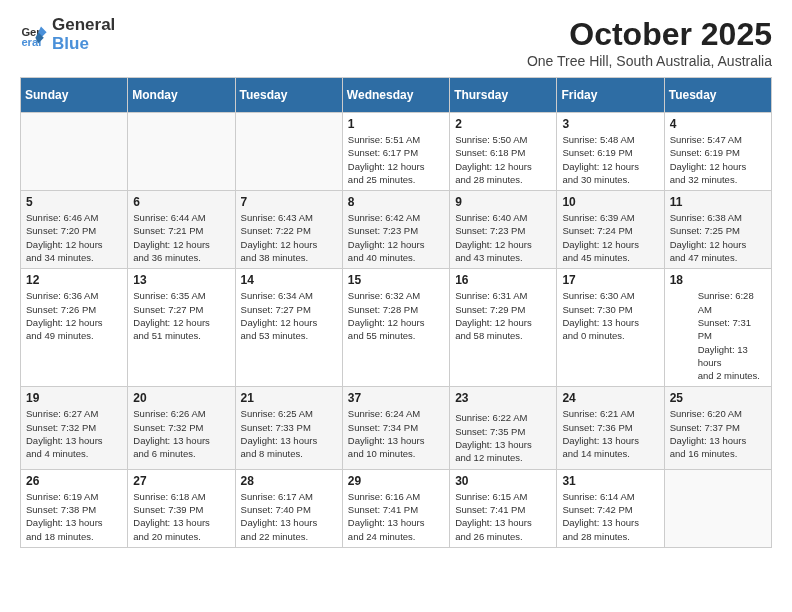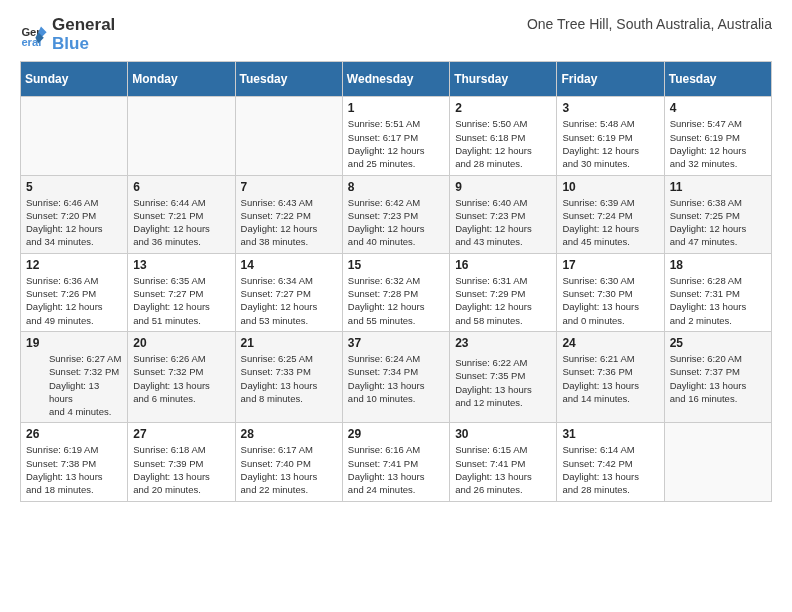--- a/index.html
+++ b/index.html
@@ -95,20 +95,21 @@
       <polygon points="26,16 34,24 26,32 22,24" fill="#2e6da4"></polygon>
     </svg>
     <div>
       <div style="display:flex; flex-direction:column; line-height:1.1;">
         <span style="font-size:17px; font-weight:bold; color:#333;">General</span>
         <span style="font-size:17px; font-weight:bold; color:#4a90d9;">Blue</span>
       </div>
     </div>
   </div>
   <div class="title-block">
+    <div class="month-title">October 2025</div>
     <div class="location-title">One Tree Hill, South Australia, Australia</div>
   </div>
 </div>
 
 <table class="calendar">
   <thead>
     <tr>
     <th>Sunday</th>
         <th>Monday</th>
         <th>Tuesday</th>
@@ -241,30 +242,30 @@
         </td>
         <td>
           <span class="day-number">17</span>
           <div class="day-info" style="white-space: pre-line;">Sunrise: 6:30 AM
 Sunset: 7:30 PM
 Daylight: 13 hours
 and 0 minutes.</div>
         </td>
         <td>
           <span class="day-number">18</span>
-          <div class="day-info" style="white-space: pre-line;">Sunrise: 6:28 AM
+          <div class="day-info" style="white-space: pre-line; margin-left: 28px;">Sunrise: 6:28 AM
 Sunset: 7:31 PM
 Daylight: 13 hours
 and 2 minutes.</div>
         </td>
       </tr>
       <tr>
         <td>
           <span class="day-number">19</span>
-          <div class="day-info" style="white-space: pre-line; margin-left: 23px;">Sunrise: 6:27 AM
+          <div class="day-info" style="white-space: pre-line;">Sunrise: 6:27 AM
 Sunset: 7:32 PM
 Daylight: 13 hours
 and 4 minutes.</div>
         </td>
         <td>
           <span class="day-number">20</span>
           <div class="day-info" style="white-space: pre-line;">Sunrise: 6:26 AM
 Sunset: 7:32 PM
 Daylight: 13 hours
 and 6 minutes.</div>

